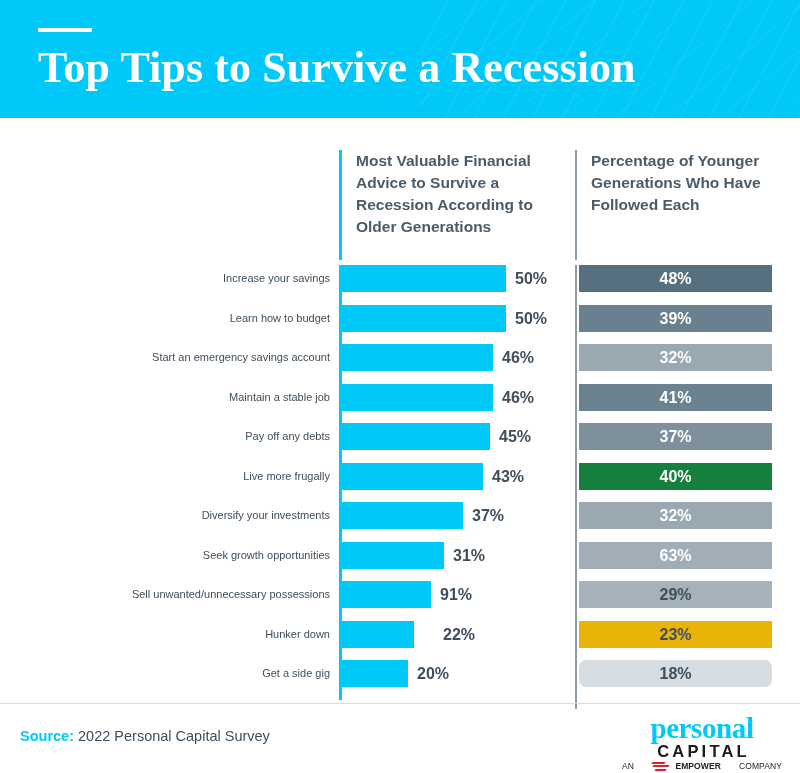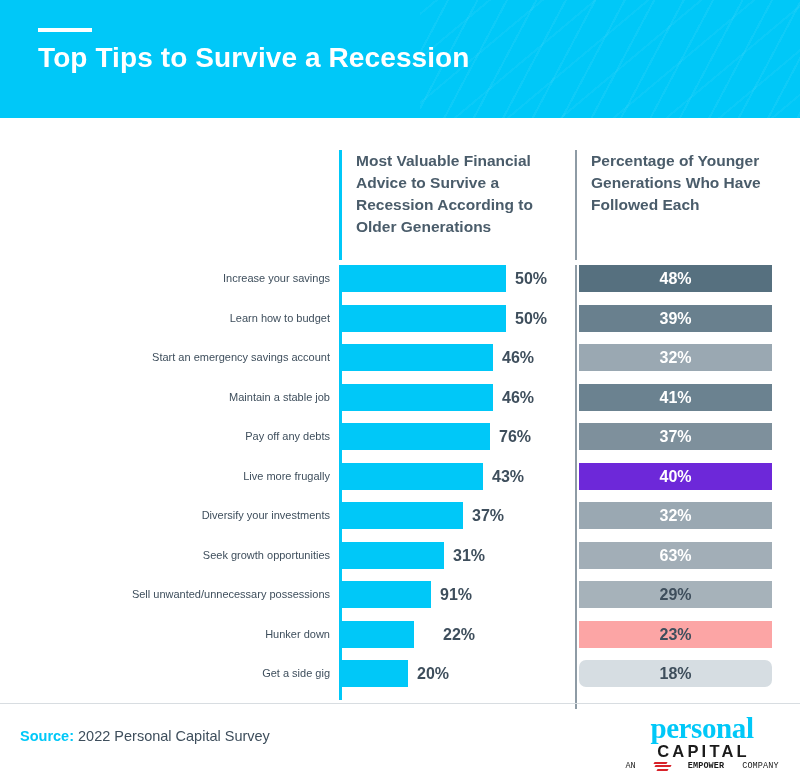--- a/index.html
+++ b/index.html
@@ -36,25 +36,25 @@
     position: absolute;
     left: 38px;
     top: 28px;
     width: 54px;
     height: 4px;
     background: #ffffff;
   }
   .banner-title {
     position: absolute;
     left: 38px;
-    top: 36px;
+    top: 46px;
     margin: 0;
-    font-family: Liberation Sans, sans-serif;
-    font-weight: bold;
-    font-size: 28px;
+    font-family: Liberation Serif, serif;
+    font-weight: bold;
+    font-size: 44px;
     line-height: 44px;
     color: #ffffff;
     letter-spacing: 0.1px;
   }
 
   
   .chart {
     position: relative;
     height: 585px;
   }
@@ -207,21 +207,20 @@
   }
   .logo-empower {
     display: flex;
     align-items: center;
     justify-content: center;
     gap: 18px;
     margin-top: 1px;
     font-size: 8.5px;
     color: #1b1b1b;
     letter-spacing: 0.1px;
-    font-family: Liberation Mono, monospace;
   }
   .logo-empower .an { font-weight: normal; }
   .logo-empower .emp { font-weight: bold; }
   .logo-empower .co { font-weight: normal; }
   .swoosh {
     display: inline-block;
     width: 16px;
     height: 9px;
     position: relative;
   }
@@ -291,34 +290,34 @@
           <div class="cyan-value" style="left: 160px;">46%</div>
         </div>
         <div class="right-track">
           <div class="gray-bar" style="background: rgb(107, 130, 144); color: rgb(255, 255, 255);">41%</div>
         </div>
       </div>
       <div class="row">
         <div class="row-label">Pay off any debts</div>
         <div class="left-track">
           <div class="cyan-bar" style="width: 148px; background: rgb(0, 200, 248);"></div>
-          <div class="cyan-value" style="left: 157px;">76%</div>
+          <div class="cyan-value" style="left: 157px;">45%</div>
         </div>
         <div class="right-track">
           <div class="gray-bar" style="background: rgb(126, 144, 156); color: rgb(255, 255, 255);">37%</div>
         </div>
       </div>
       <div class="row">
         <div class="row-label">Live more frugally</div>
         <div class="left-track">
           <div class="cyan-bar" style="width: 141px; background: rgb(0, 200, 248);"></div>
           <div class="cyan-value" style="left: 150px;">43%</div>
         </div>
         <div class="right-track">
-          <div class="gray-bar" style="background: #6d28d9; color: rgb(255, 255, 255);">40%</div>
+          <div class="gray-bar" style="background: #15803d; color: rgb(255, 255, 255);">40%</div>
         </div>
       </div>
       <div class="row">
         <div class="row-label">Diversify your investments</div>
         <div class="left-track">
           <div class="cyan-bar" style="width: 121px; background: rgb(0, 200, 248);"></div>
           <div class="cyan-value" style="left: 130px;">37%</div>
         </div>
         <div class="right-track">
           <div class="gray-bar" style="background: rgb(154, 168, 178); color: rgb(255, 255, 255);">32%</div>
@@ -344,21 +343,21 @@
           <div class="gray-bar" style="background: rgb(166, 178, 186); color: rgb(62, 78, 92);">29%</div>
         </div>
       </div>
       <div class="row">
         <div class="row-label">Hunker down</div>
         <div class="left-track">
           <div class="cyan-bar" style="width: 72px; background: rgb(0, 200, 248);"></div>
           <div class="cyan-value" style="left: 81px; margin-left: 20px;">22%</div>
         </div>
         <div class="right-track">
-          <div class="gray-bar" style="background: #fca5a5; color: rgb(62, 78, 92);">23%</div>
+          <div class="gray-bar" style="background: #eab308; color: rgb(62, 78, 92);">23%</div>
         </div>
       </div>
       <div class="row">
         <div class="row-label">Get a side gig</div>
         <div class="left-track">
           <div class="cyan-bar" style="width: 66px; background: rgb(0, 200, 248);"></div>
           <div class="cyan-value" style="left: 75px;">20%</div>
         </div>
         <div class="right-track">
           <div class="gray-bar" style="background: rgb(214, 221, 226); color: rgb(62, 78, 92); border-radius: 7px;">18%</div>

